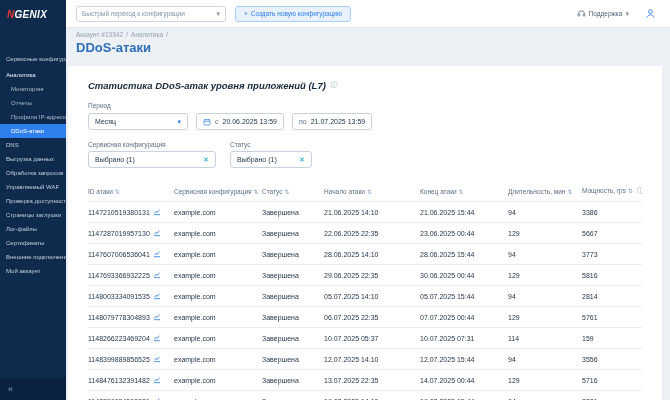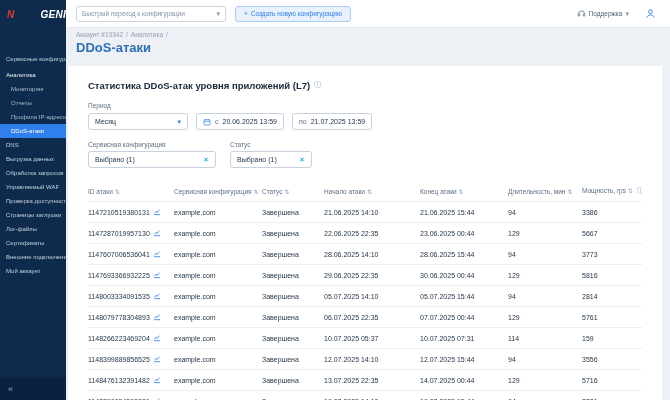--- a/index.html
+++ b/index.html
@@ -3,21 +3,21 @@
 <meta charset="utf-8">
 <style>
   * { margin:0; padding:0; box-sizing:border-box; }
   html,body { width:670px; height:400px; }
   body { font-family:"Liberation Sans", sans-serif; background:#edf0f4; overflow:hidden; position:relative; }
 
   
   .sidebar { position:absolute; left:0; top:0; width:66px; height:400px; background:#0e2b4d; z-index:2; }
   .logo { height:28px; display:flex; align-items:center; padding-left:7px; font-style:italic; font-weight:bold; font-size:10px; letter-spacing:.3px; cursor:pointer; }
   .logo-accent { color:#e53935; }
-  .logo-rest { color:#fff;margin-left:26px; }
+  .logo-rest { color:#fff; }
   .nav { margin-top:24px; }
   .nav-item { padding:4px 3px 4px 6px; font-size:6px; color:#c3cfdd; white-space:nowrap; overflow:hidden; cursor:pointer; }
   .nav-item.t-group { color:#eaf0f7; margin-top:2px; }
   .nav-item.t-sub { padding-left:11px; color:#aebccd; }
   .nav-item.active { background:#2f80ed; color:#fff; }
   .sidebar-footer { position:absolute; bottom:0; left:0; width:66px; height:22px; background:#0a2240; color:#8fa3bd; display:flex; align-items:center; padding-left:8px; font-size:9px; cursor:pointer; }
 
   
   .topbar { position:absolute; left:66px; top:0; width:604px; height:28px; background:#fff; border-bottom:1px solid #e3e8ee; display:flex; align-items:center; z-index:1; }
   .quick-nav { margin-left:10px; width:150px; height:16px; border:1px solid #ccd6e2; border-radius:3px; display:flex; align-items:center; justify-content:space-between; padding:0 5px; font-size:6.5px; color:#8494a7; cursor:pointer; background:#fff; }
@@ -27,21 +27,21 @@
   .support { display:flex; align-items:center; gap:3px; font-size:6.5px; color:#54647a; margin-right:16px; cursor:pointer; }
   .user-btn { margin-right:14px; color:#2f80ed; cursor:pointer; display:flex; }
 
   
   .breadcrumb { position:absolute; left:76px; top:31px; font-size:6.5px; color:#94a2b5; display:flex; gap:3px; }
   .bc-link { cursor:pointer; }
   .page-title { position:absolute; left:76px; top:40px; font-size:13px; font-weight:600; color:#2d6fb8; }
 
   
   .panel { position:absolute; left:68px; top:66px; width:594px; height:334px; background:#fff; padding:14px 20px; overflow:hidden; }
-  .panel-head { display:flex; align-items:flex-start; gap:4px; font-size:9.5px; font-weight:bold; color:#16293c; }
+  .panel-head { display:flex; align-items:flex-start; gap:4px; font-size:9.5px; font-weight:bold; color:#16293c;font-style:italic; }
   .info { color:#8fa3b8; font-size:7px; font-weight:normal; cursor:pointer; }
   .field-label { margin-top:11px; font-size:6.5px; color:#5d7083; }
   .controls { margin-top:4px; display:flex; gap:8px; }
   .select { height:17px; border:1px solid #c7d2de; border-radius:3px; display:flex; align-items:center; justify-content:space-between; padding:0 6px; font-size:7px; color:#25374a; cursor:pointer; background:#fff; }
   .select.month { width:100px; }
   .select .chev { color:#2f80ed; }
   .datebox { height:17px; border:1px solid #c7d2de; border-radius:3px; display:flex; align-items:center; gap:4px; padding:0 6px; font-size:7px; color:#25374a; cursor:text; background:#fff; }
   .datebox .pfx { color:#5d7083; }
   .cal { color:#2f80ed; display:flex; }
   .filters { display:flex; gap:14px; }

